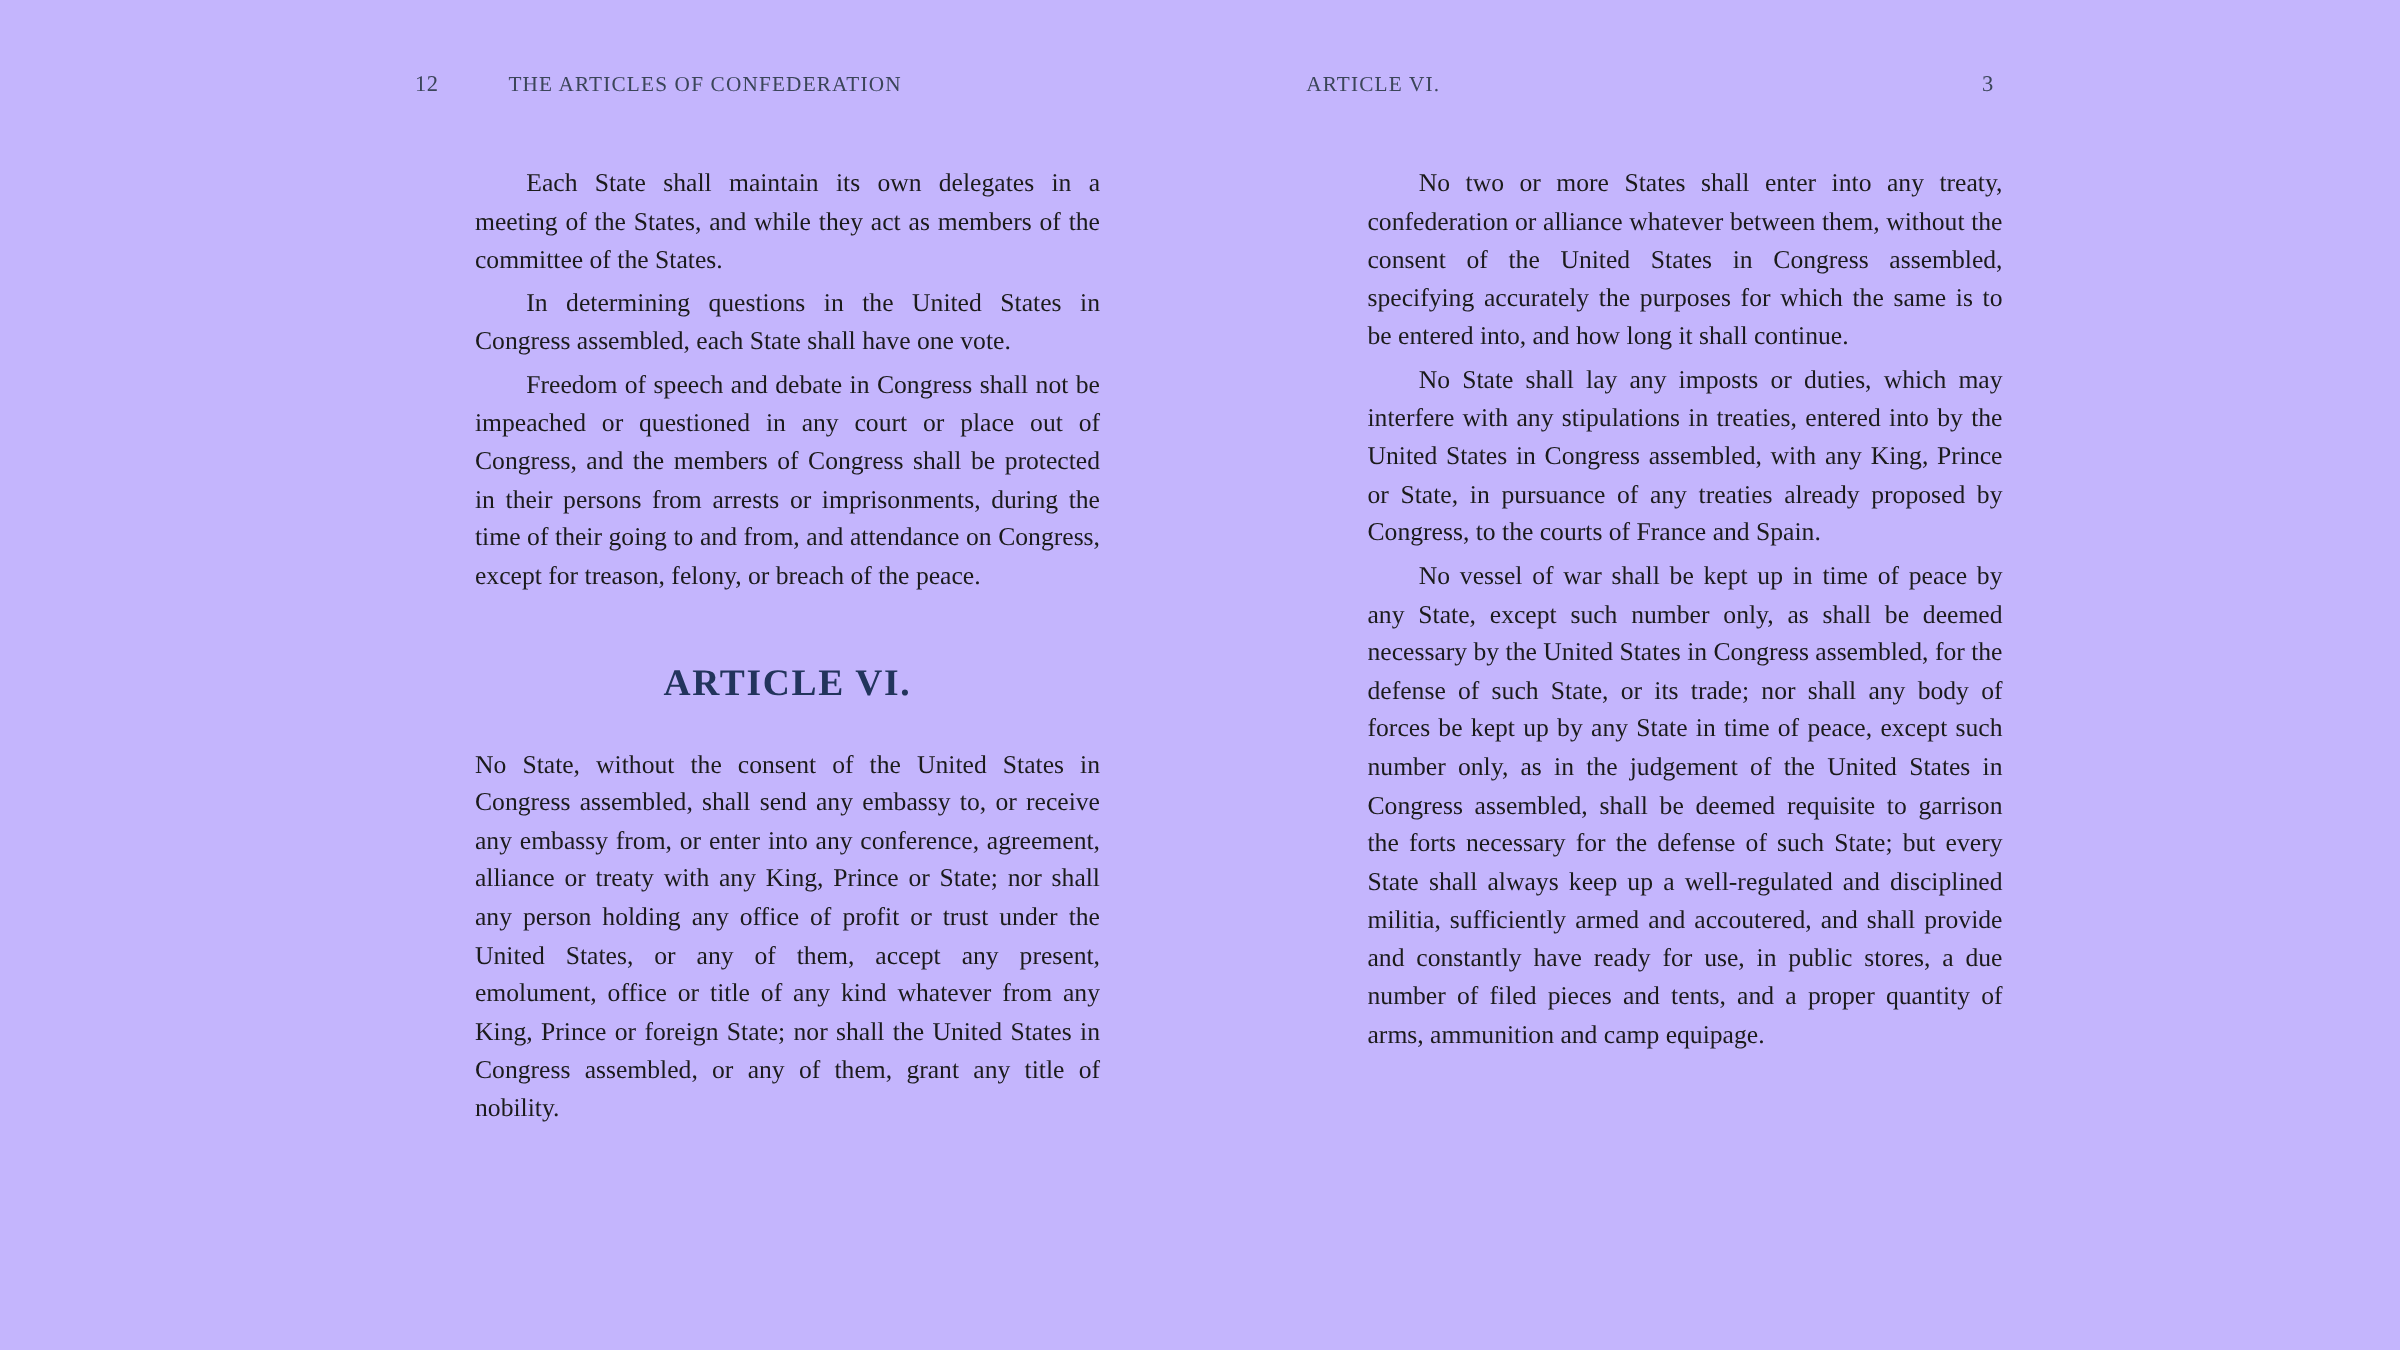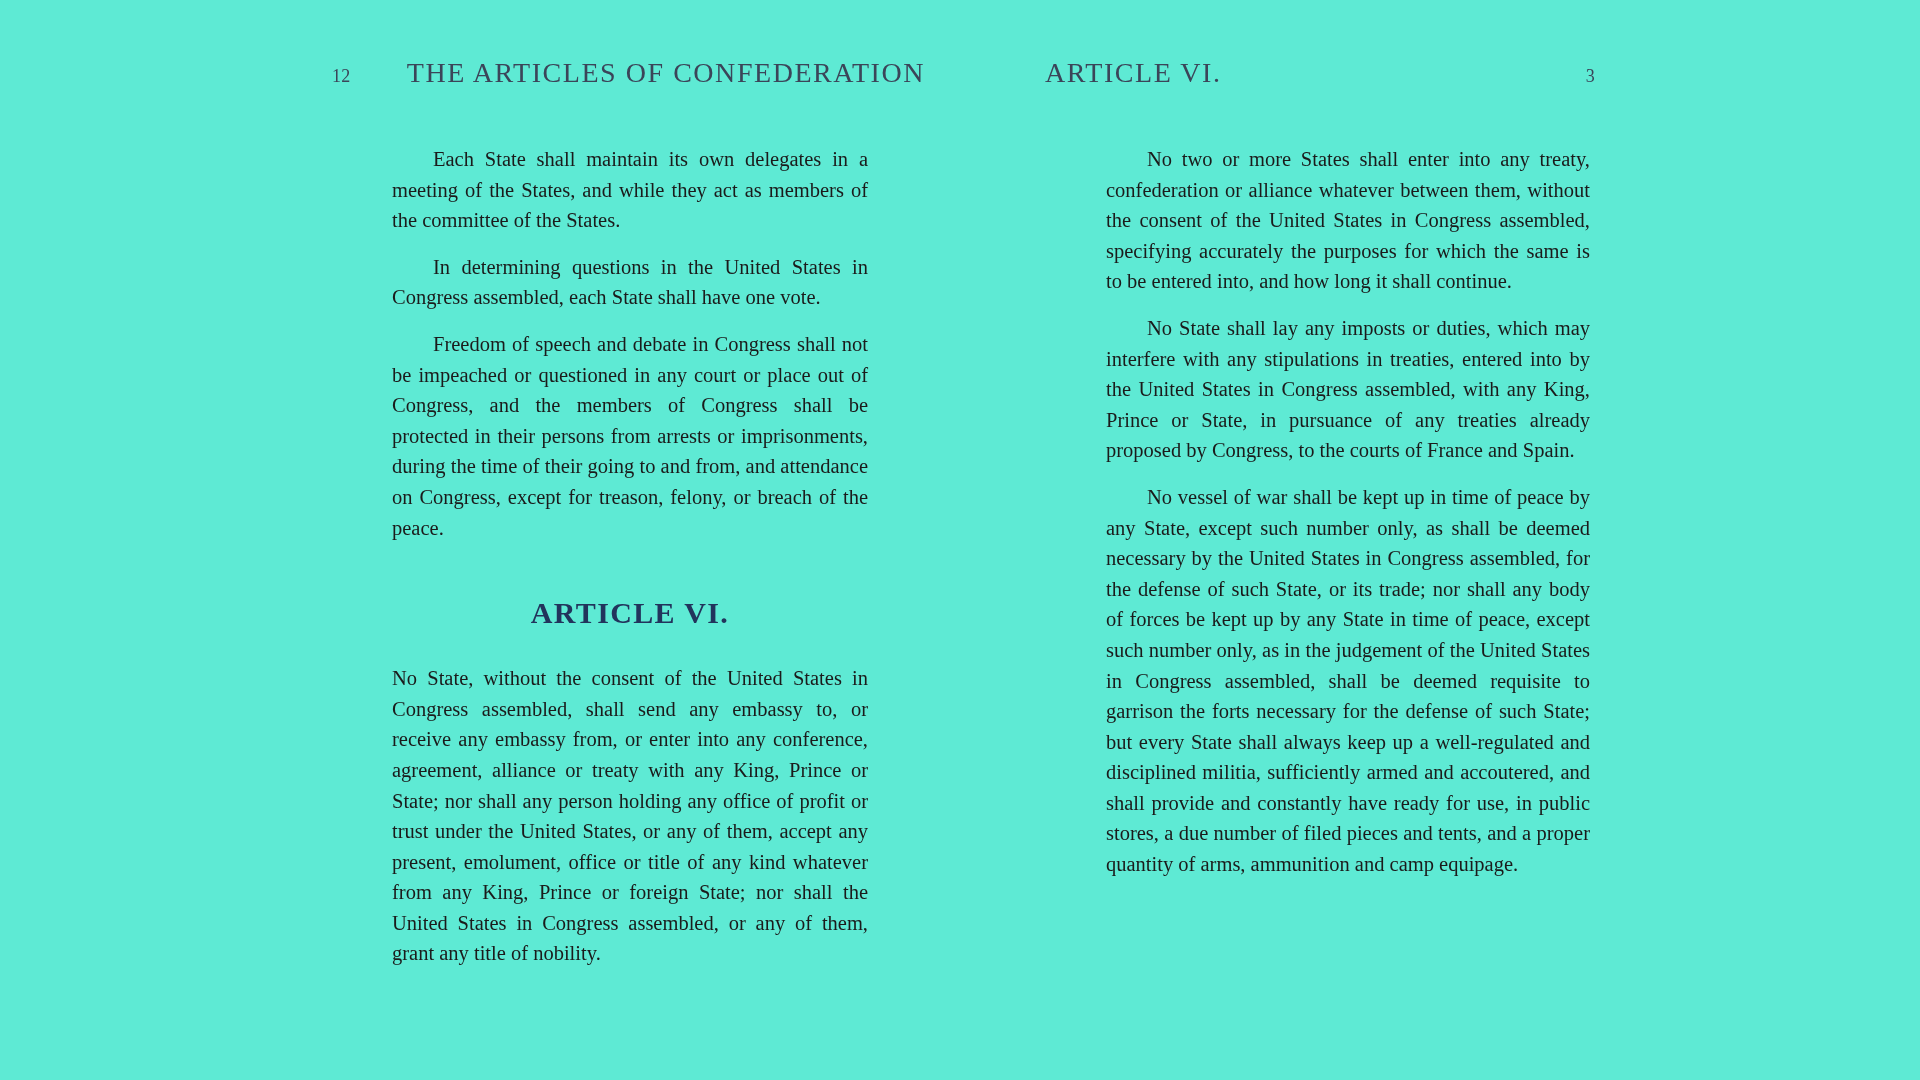--- a/index.html
+++ b/index.html
@@ -12,21 +12,21 @@
     height: 1080px;
     overflow: hidden;
     font-family: "Liberation Serif", "DejaVu Serif", serif;
     color: #1a1a1a;
   }
 
   .page-spread {
     position: relative;
     width: 1920px;
     height: 1080px;
-    background: #5eead4;
+    background: #c4b5fd;
   }
 
   
   .running-head {
     position: absolute;
     top: 57px;
     height: 28px;
     display: flex;
     align-items: baseline;
     color: #3b4559;
@@ -44,21 +44,21 @@
   }
 
   .folio {
     font-size: 18px;
     color: #3b4559;
     letter-spacing: 0.02em;
   }
 
   .head-title {
     color: #3b4559;
-    font-size: 28px;
+    font-size: 17px;
     letter-spacing: 0.055em;
   }
 
   .left-head .folio {
     margin-right: 56px;
   }
   .right-head .head-title {
     margin-right: 0;
   }
   .right-head {
@@ -78,21 +78,21 @@
   }
   .column.left-col {
     left: 376px;
   }
   .column.right-col {
     left: 1090px;
     width: 516px;
   }
 
   .para {
-    margin: 16px;
+    margin: 4px;
     text-indent: 2.0em;
     hyphens: manual;
   }
   .para.no-indent {
     text-indent: 0;
   }
 
   
   .article-heading {
     margin: 52px 0 32px 0;

